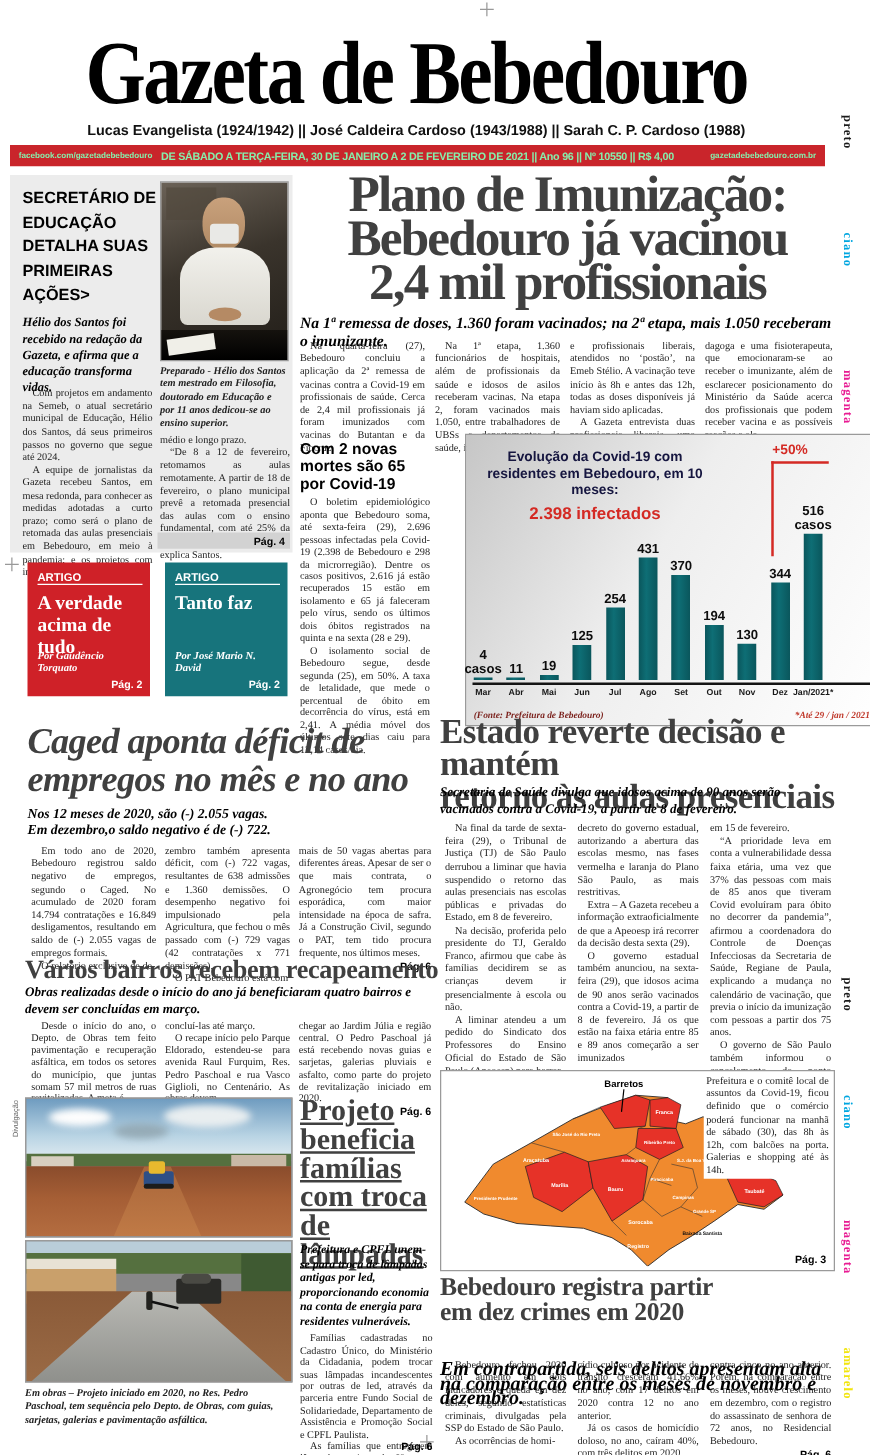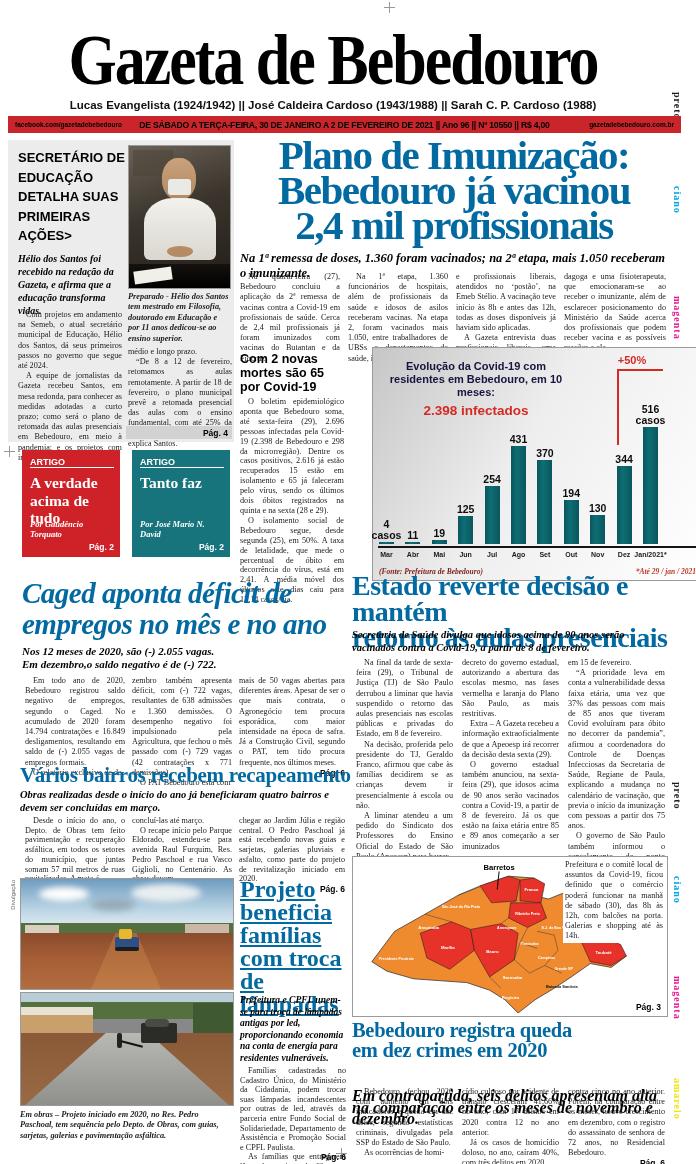--- a/index.html
+++ b/index.html
@@ -3,30 +3,30 @@
 <meta charset="utf-8">
 <style>
   html,body{margin:0;padding:0;background:#fff;}
   #page{position:relative;width:696px;height:1164px;background:#fff;overflow:hidden;
         font-family:"Liberation Serif",serif;color:#1a1a1a;}
   .abs{position:absolute;}
   
   .logo{font:700 62px/92px "Liberation Serif",serif;letter-spacing:-2px;text-align:center;
         transform:scaleY(1.16);transform-origin:top center;color:#000;white-space:nowrap;}
   .founders{font:700 11.5px "Liberation Sans",sans-serif;text-align:center;color:#111;}
-  .redbar{background:#c9252b;color:#000000;padding-left:21px;}
+  .redbar{background:#c9252b;color:#86efac;}
   .redbar .side{font:700 6.5px "Liberation Sans",sans-serif;}
   .redbar .mid{font:700 8.6px "Liberation Sans",sans-serif;letter-spacing:-0.2px;white-space:nowrap;}
   
   .bp{font:8.2px/10.2px "Liberation Serif",serif;text-align:justify;margin:0;text-indent:8px;color:#1c1c1c;}
   .noind{text-indent:0;}
   .deck{font:italic 700 10.5px/13px "Liberation Serif",serif;color:#000;}
   .pag{font:700 8.5px "Liberation Sans",sans-serif;text-align:right;display:block;color:#000;}
   .sansh{font-family:"Liberation Sans",sans-serif;font-weight:700;color:#000;}
-  .serifh{font-family:"Liberation Serif",serif;font-weight:700;color:#0369a1;}
+  .serifh{font-family:"Liberation Serif",serif;font-weight:700;color:#404040;}
   .vword{writing-mode:vertical-rl;font:700 10px "Liberation Serif",serif;letter-spacing:1px;}
   .cross{width:11px;height:11px;}
   .cross::before{content:"";position:absolute;left:5px;top:0;width:1px;height:11px;background:#999;}
   .cross::after{content:"";position:absolute;top:5px;left:0;height:1px;width:11px;background:#999;}
   
   .artbox{width:98px;height:107px;color:#fff;}
   .artbox .kick{position:absolute;left:8px;top:7px;font:700 9px "Liberation Sans",sans-serif;}
   .artbox .kline{position:absolute;left:8px;top:17px;right:6px;height:1px;background:#fff;}
   .artbox .atitle{position:absolute;left:8px;top:24px;right:6px;font:700 15.5px/17.5px "Liberation Serif",serif;}
   .artbox .abyline{position:absolute;left:8px;bottom:18px;right:4px;font:italic 700 8.5px "Liberation Serif",serif;}
@@ -329,21 +329,21 @@
     <div class="abs" style="left:0;top:40px;width:212px;height:72px;background:linear-gradient(180deg,#8a5a38,#9a6a45);"></div>
     <div class="abs" style="left:0;top:40px;width:212px;height:72px;background:linear-gradient(180deg,#b9b9b4,#8f908c);clip-path:polygon(40% 0,60% 0,98% 100%,2% 100%);"></div>
     <div class="abs" style="left:120px;top:30px;width:36px;height:20px;background:#2b2b28;border-radius:2px;"></div>
     <div class="abs" style="left:124px;top:26px;width:24px;height:8px;background:#4a4a44;border-radius:4px;"></div>
     <div class="abs" style="left:96px;top:40px;width:5px;height:15px;background:#23231f;border-radius:2px;"></div>
     <div class="abs" style="left:100px;top:50px;width:22px;height:2px;background:#111;transform:rotate(14deg);"></div>
   </div>
   <div class="abs caption" style="left:20px;top:1110px;width:212px;">Em obras – Projeto iniciado em 2020, no Res. Pedro Paschoal, tem sequência pelo Depto. de Obras, com guias, sarjetas, galerias e pavimentação asfáltica.</div>
 
   <div class="abs serifh" style="left:352px;top:1020px;width:314px;font-size:20.5px;line-height:20px;letter-spacing:-0.3px;">
-    <div>Bebedouro registra queda</div>
+    <div>Bebedouro registra partir</div>
     <div>em dez crimes em 2020</div>
   </div>
   <div class="abs deck" style="left:352px;top:1062px;width:310px;font-size:16px;line-height:11.5px;margin-top:28px;">Em contrapartida, seis delitos apresentam alta na comparação entre os meses de novembro e dezembro.</div>
   <div class="abs" style="left:356px;top:1087px;width:97px;">
     <p class="bp">Bebedouro fechou 2020 com aumento em dois indicadores e queda em dez deles, segundo estatísticas criminais, divulgadas pela SSP do Estado de São Paulo.</p>
     <p class="bp">As ocorrências de homi-</p>
   </div>
   <div class="abs" style="left:462px;top:1087px;width:97px;">
     <p class="bp noind">cídio culposo por acidente de trânsito cresceram 41,66% no ano, com 17 delitos em 2020 contra 12 no ano anterior.</p>
     <p class="bp">Já os casos de homicídio doloso, no ano, caíram 40%, com três delitos em 2020</p>

